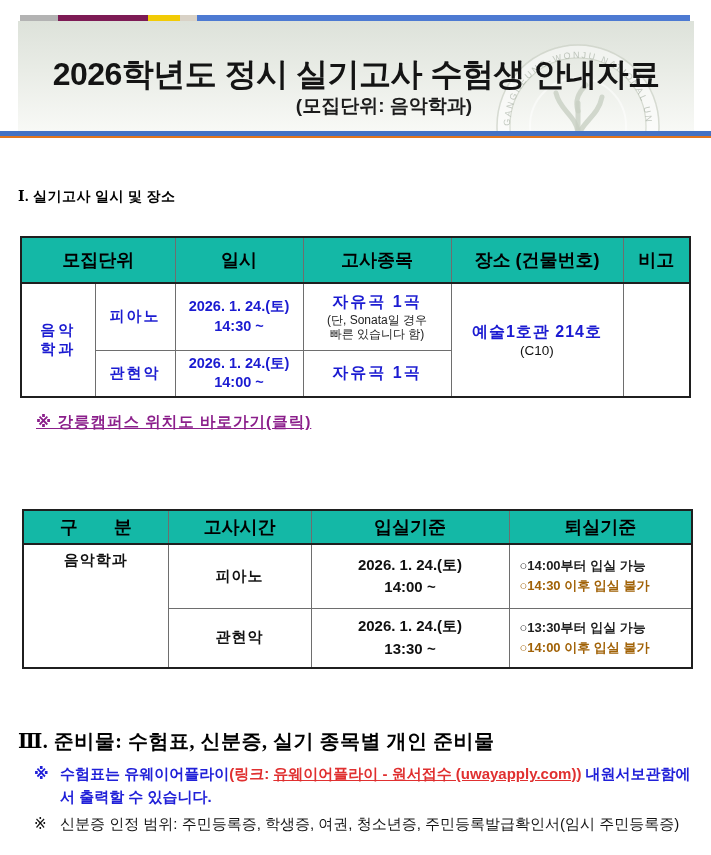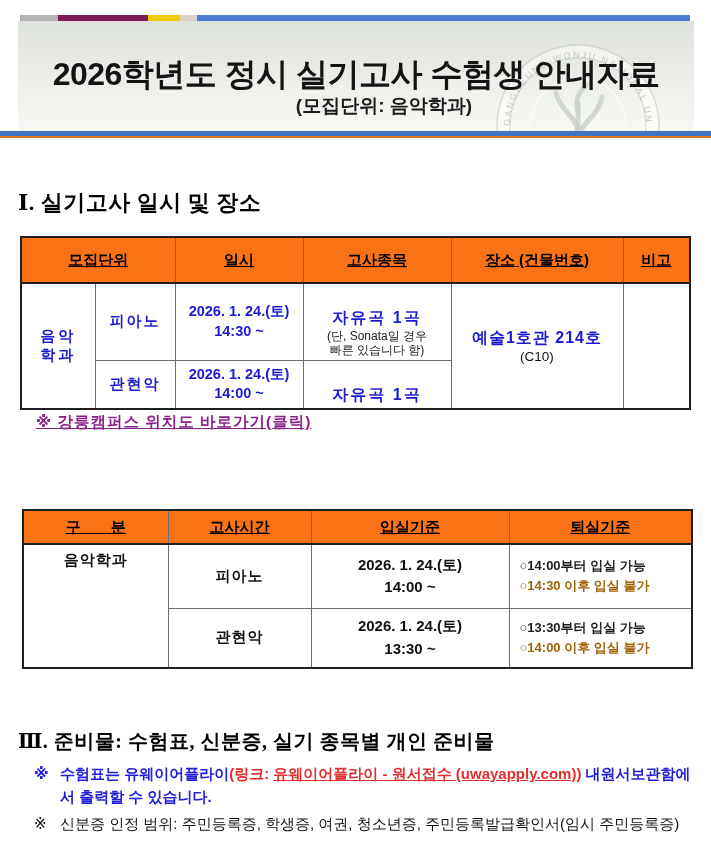--- a/index.html
+++ b/index.html
@@ -21,40 +21,40 @@
     font-size:32px;font-weight:900;letter-spacing:-0.5px;color:#141414;white-space:nowrap;}
   .subtitle{position:absolute;top:72px;left:0;width:100%;text-align:center;
     font-size:19px;font-weight:600;color:#1c1c1c;padding-left:28px;}
   .seal{position:absolute;top:20px;right:26px;}
 
   .rule-blue{position:absolute;top:131px;left:0;width:711px;height:5px;background:#4472c4;}
   .rule-orange{position:absolute;top:136px;left:0;width:711px;height:2px;background:#e2751d;}
 
   
   .sec-heading{position:absolute;left:18px;margin:0;font-family:"Liberation Serif","DejaVu Serif",serif;
-    font-weight:700;color:#000;font-size:22px;letter-spacing:0.5px;white-space:nowrap;}
+    font-weight:700;color:#000;font-size:14px;letter-spacing:0.5px;white-space:nowrap;}
   #sec1-heading{top:188px;}
   #sec2-heading{top:462px;}
   #sec3-heading{top:728px;font-size:20px;}
 
   
   table{border-collapse:collapse;table-layout:fixed;position:absolute;background:#fff;}
   th,td{border:1px solid #6e6e6e;text-align:center;vertical-align:middle;padding:2px;overflow:hidden;}
-  th{background:#f97316;font-size:15px;font-weight:700;color:#000;text-decoration:underline;}
+  th{background:#14b8a6;font-size:18px;font-weight:700;color:#000;}
   table{border:2px solid #1f1f1f;}
   tr.hdr th{border-bottom:2px solid #1f1f1f;}
   .preline{white-space:pre-line;}
 
   #table1{top:236px;left:20px;width:669px;}
   #table1 th{height:40px;}
   .blue{color:#1b1bd1;}
   .t1-dept{font-size:15px;font-weight:700;letter-spacing:3px;line-height:1.25;}
   .t1-type{font-size:15px;font-weight:700;letter-spacing:2px;}
   .t1-date{font-size:14.5px;font-weight:600;line-height:1.35;}
-  .t1-piece{font-size:16px;font-weight:700;letter-spacing:2px;margin-top:22px;}
+  .t1-piece{font-size:16px;font-weight:700;letter-spacing:2px;}
   .t1-note{font-size:12px;color:#222;line-height:1.2;letter-spacing:0;font-weight:500;white-space:pre-line;}
   .t1-loc{font-size:16px;font-weight:700;letter-spacing:1px;}
   .t1-locnote{font-size:13.5px;color:#111;font-weight:500;}
 
   #table2{top:509px;left:22px;width:669px;}
   #table2 th{height:28px;}
   .t2-dept{font-size:15px;font-weight:700;letter-spacing:1px;vertical-align:top;padding-top:6px;}
   .t2-type{font-size:15px;font-weight:700;letter-spacing:1px;}
   .t2-date{font-size:15px;font-weight:600;line-height:1.5;}
   .t2-exit{text-align:left;padding-left:10px;font-size:13px;line-height:1.55;margin-top:39px;}

